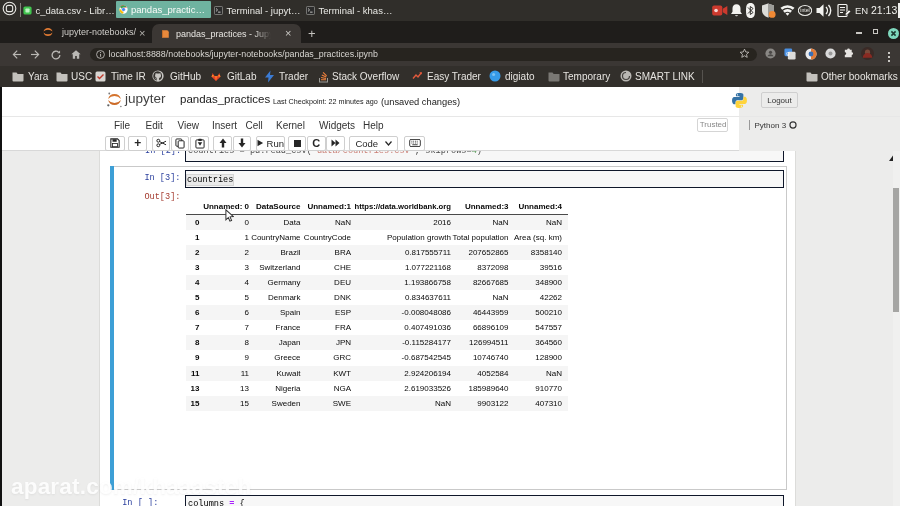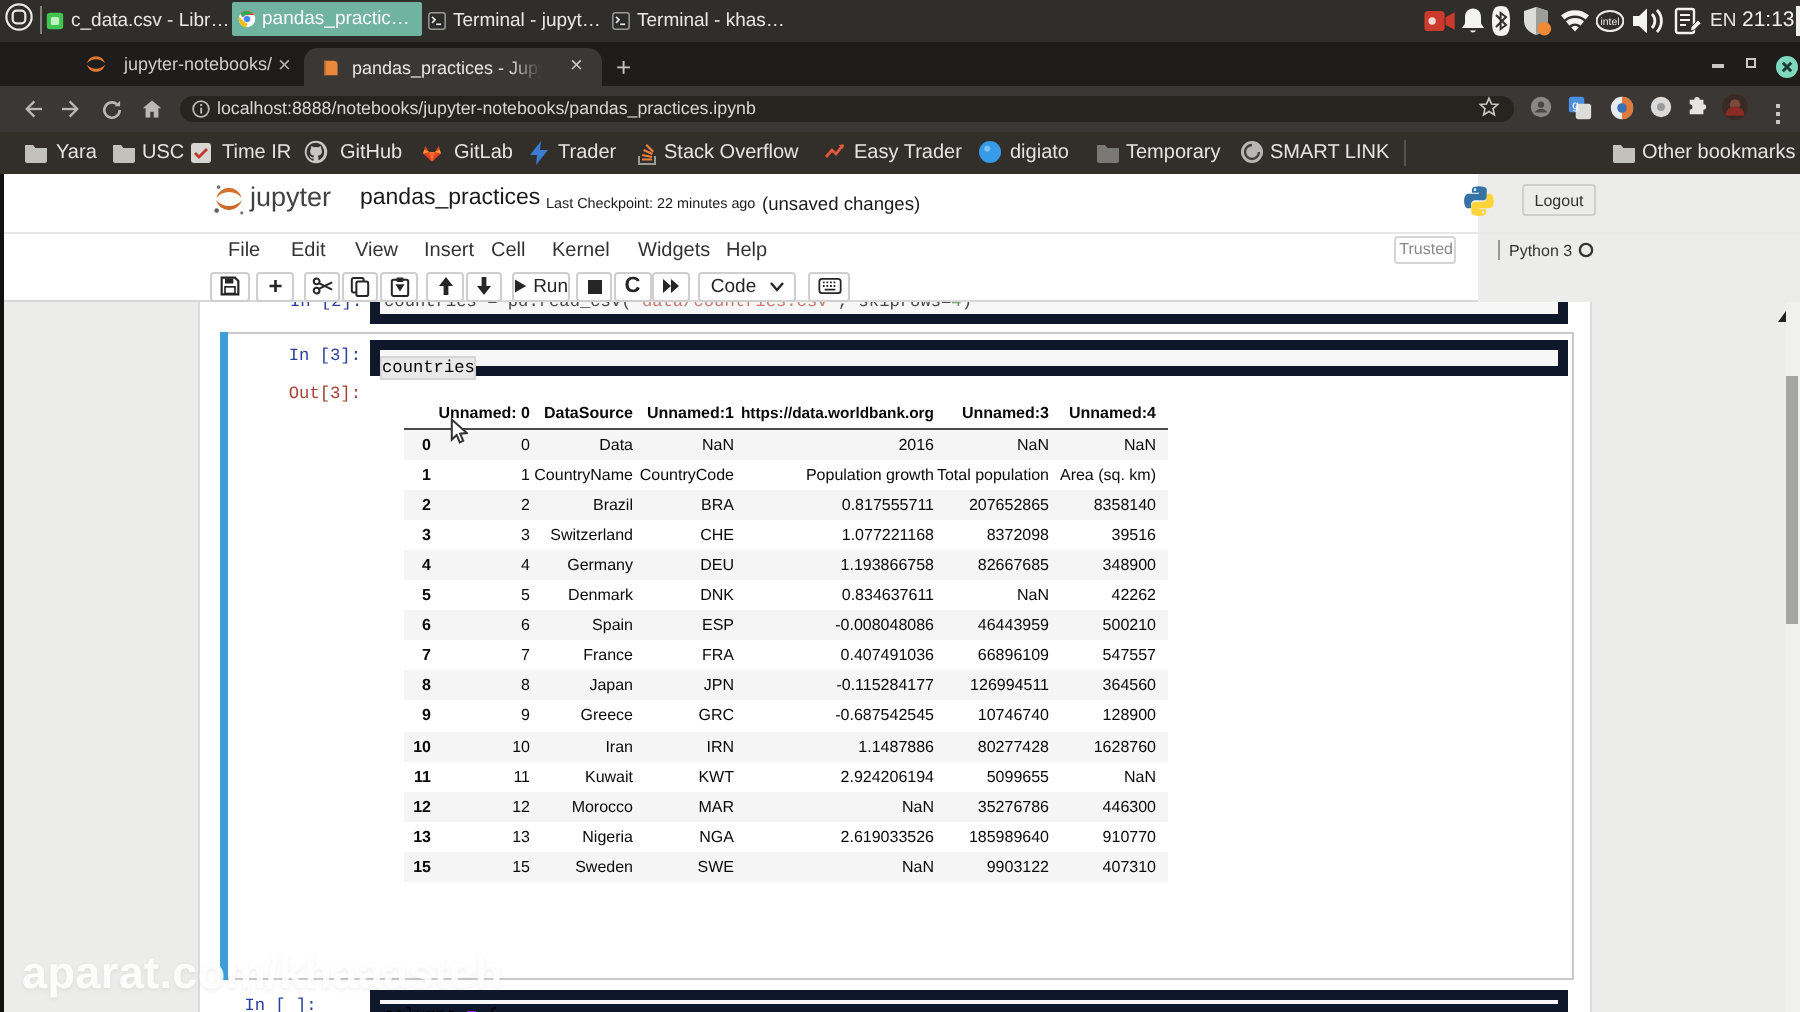--- a/index.html
+++ b/index.html
@@ -25,23 +25,23 @@
 #menubar { position:absolute; left:0; top:28.5px; width:900px; height:17.5px; font-size:10px; color:#333; border-top:1px solid #e7e7e7; }
 #menubar span.mi { position:absolute; top:3px; }
 #toolbar { position:absolute; left:0; top:49px; width:900px; height:15px; }
 .tbtn { position:absolute; top:0px; height:14.5px; background:#fff; border:1px solid #cfcfcf; border-radius:2px; display:flex; align-items:center; justify-content:center; color:#262626; font-size:9.5px; }
 
 #nbarea { left:0; top:151px; width:900px; height:355px; background:#ececeb; overflow:hidden; }
 #container { position:absolute; left:99px; top:0; width:697px; height:355px; background:#fff; border-left:1px solid #dcdcda; border-right:1px solid #dcdcda; overflow:hidden; }
 .mono { font-family:"Liberation Mono", monospace; }
 .inprompt { color:#2a3f9d; }
 .outprompt { color:#a63e32; }
-.inputbox { position:absolute; background:#f7f7f7; border:5px solid #0f172a; }
-
-#dftable { position:absolute; left:85.5px; top:48px; border-collapse:collapse; font-size:8px; color:#090909; white-space:nowrap; table-layout:fixed;margin-left:16px; }
+.inputbox { position:absolute; background:#f7f7f7; border:1px solid #0f172a; }
+
+#dftable { position:absolute; left:85.5px; top:48px; border-collapse:collapse; font-size:8px; color:#090909; white-space:nowrap; table-layout:fixed; }
 #dftable th { font-weight:bold; }
 #dftable td, #dftable th { text-align:right; padding:0; height:15.05px; vertical-align:middle; line-height:15.05px; overflow:visible; }
 #dftable td.lastc, #dftable th.lastc { padding-right:5.5px; }
 #dftable thead th { border-bottom:1px solid #4a4a4a; height:14px; }
 #dftable tbody tr:nth-child(odd) { background:#f5f5f5; }
 </style>
 </head>
 <body>
 
 <div id="panel" class="abs">
@@ -487,45 +487,27 @@
       <tr>
             <th>9</th>
             <td>9</td>
             <td>Greece</td>
             <td>GRC</td>
             <td>-0.687542545</td>
             <td>10746740</td>
             <td class="lastc">128900</td>
           </tr>
       <tr>
-            <th>10</th>
-            <td>10</td>
-            <td>Iran</td>
-            <td>IRN</td>
-            <td>1.1487886</td>
-            <td>80277428</td>
-            <td class="lastc">1628760</td>
-          </tr>
-      <tr>
             <th>11</th>
             <td>11</td>
             <td>Kuwait</td>
             <td>KWT</td>
             <td>2.924206194</td>
-            <td>5099655</td>
+            <td>4052584</td>
             <td class="lastc">NaN</td>
-          </tr>
-      <tr>
-            <th>12</th>
-            <td>12</td>
-            <td>Morocco</td>
-            <td>MAR</td>
-            <td>NaN</td>
-            <td>35276786</td>
-            <td class="lastc">446300</td>
           </tr>
       <tr>
             <th>13</th>
             <td>13</td>
             <td>Nigeria</td>
             <td>NGA</td>
             <td>2.619033526</td>
             <td>185989640</td>
             <td class="lastc">910770</td>
           </tr>

